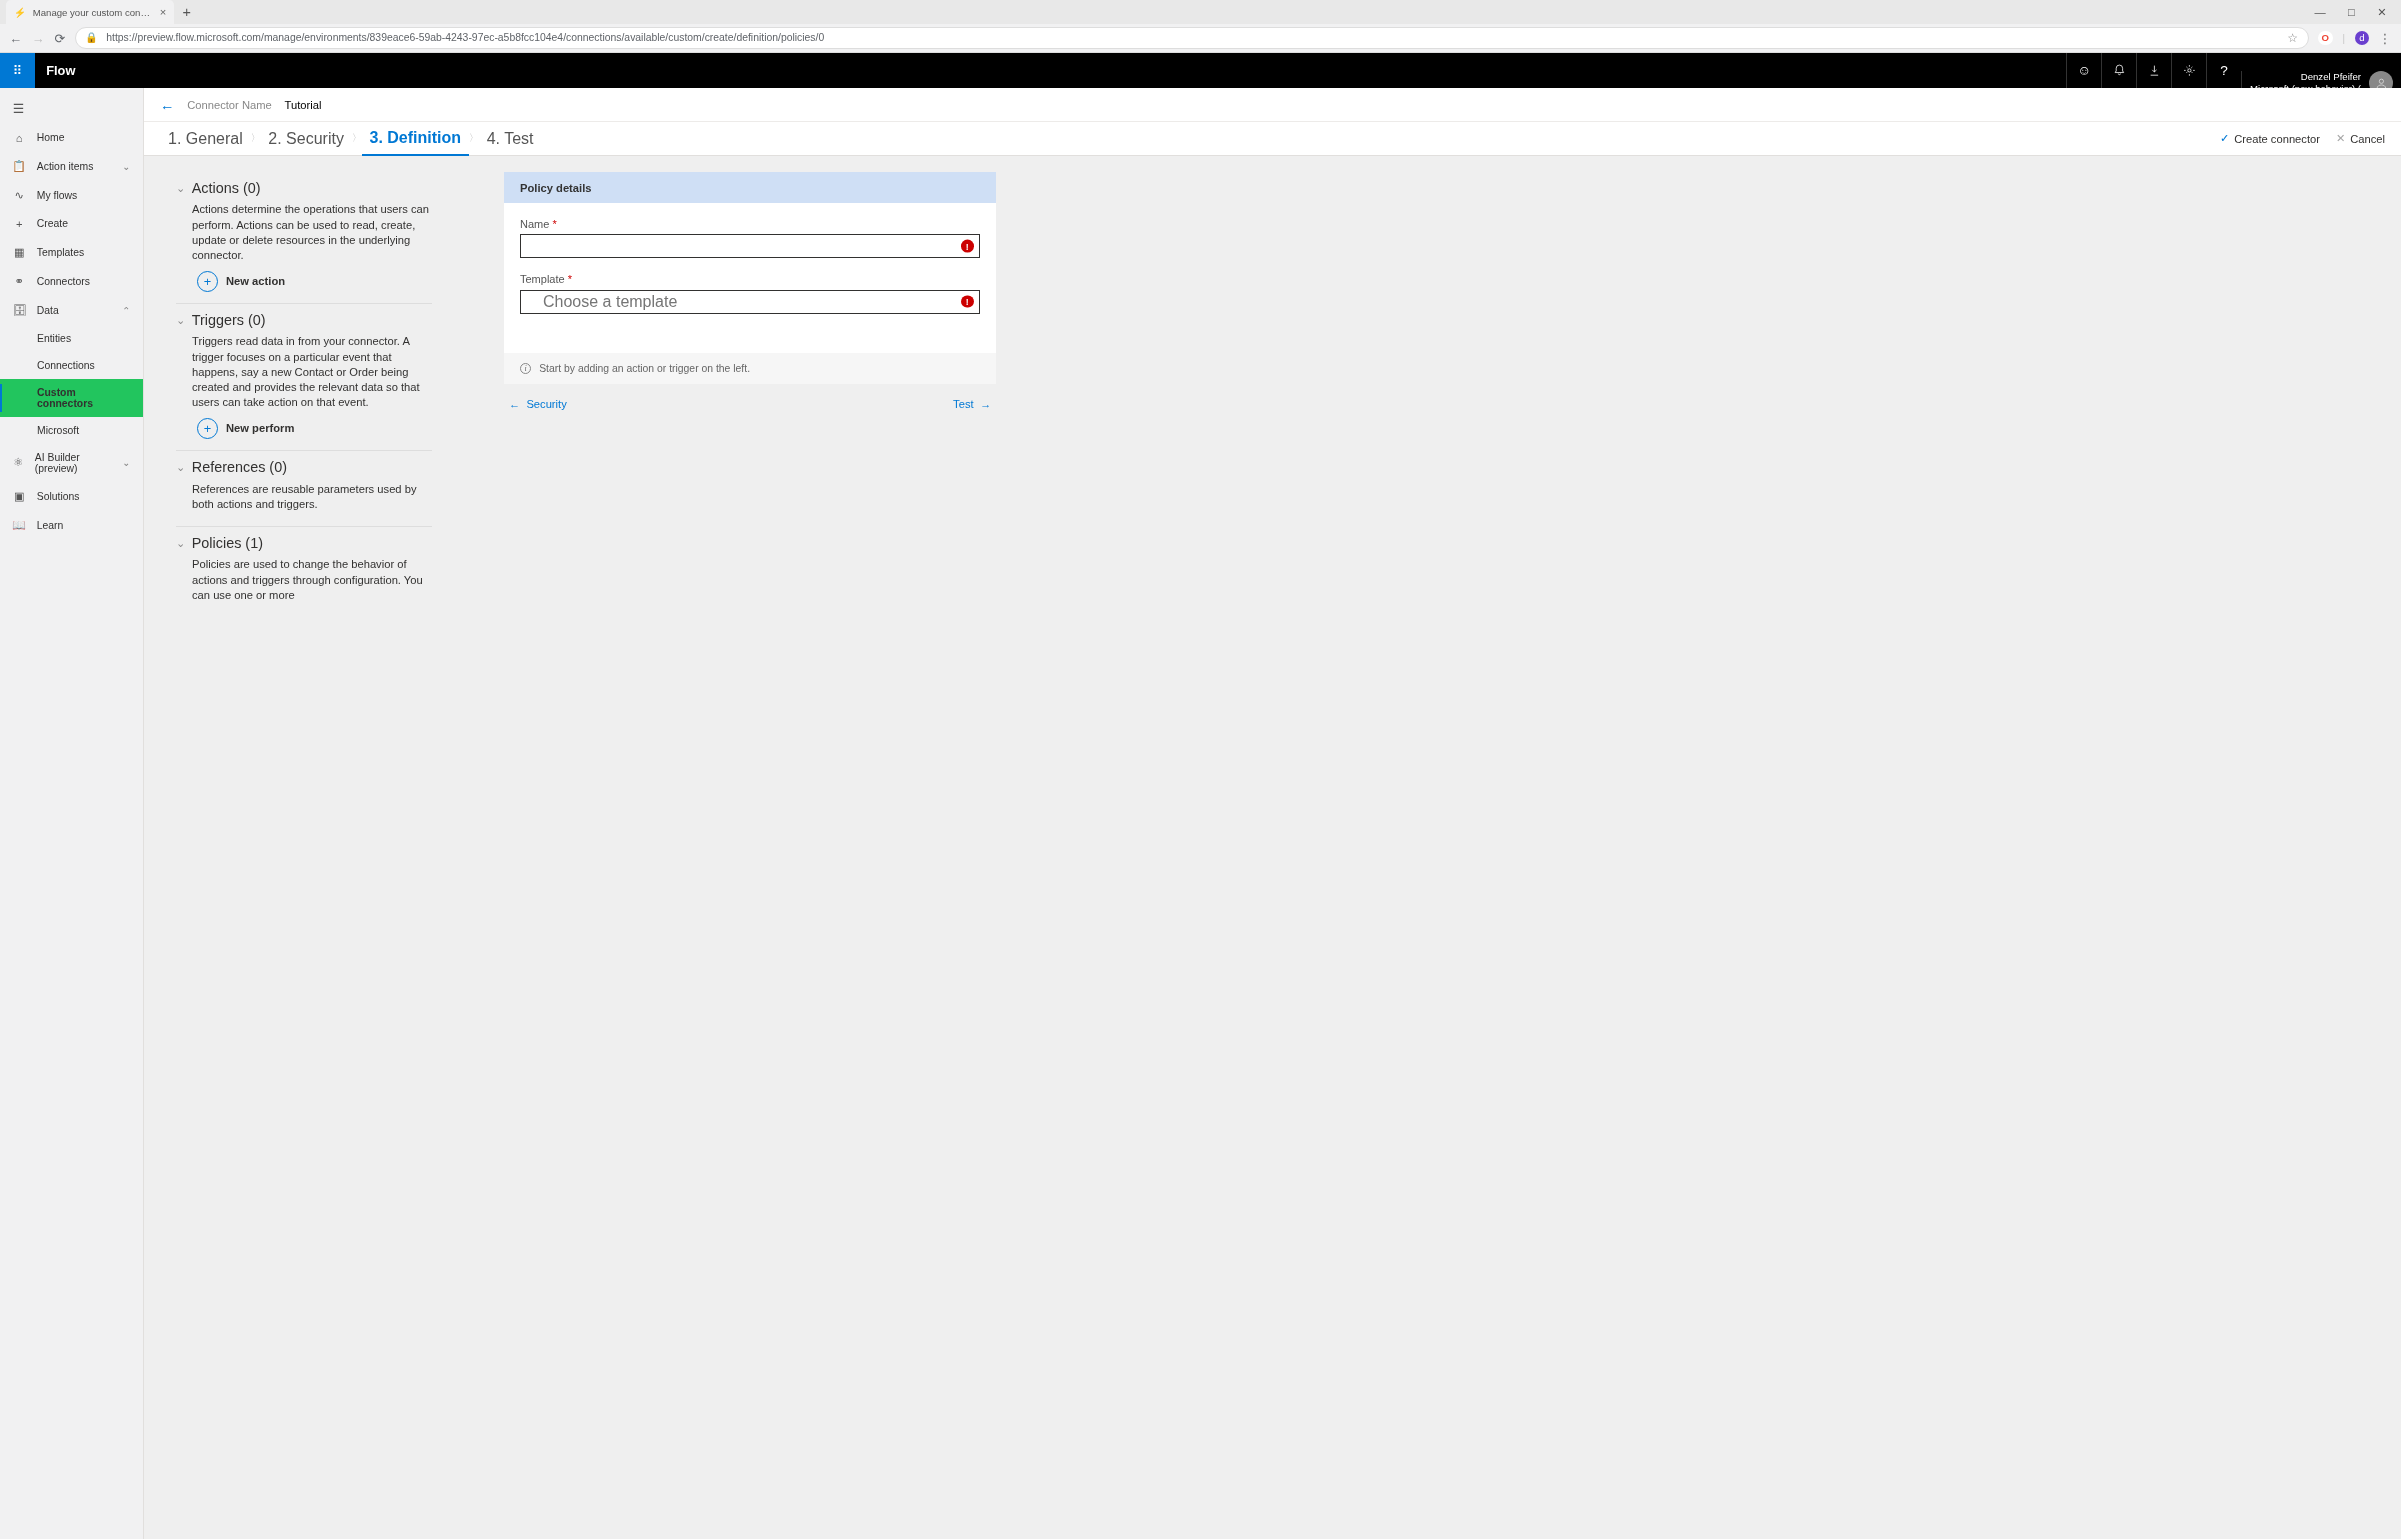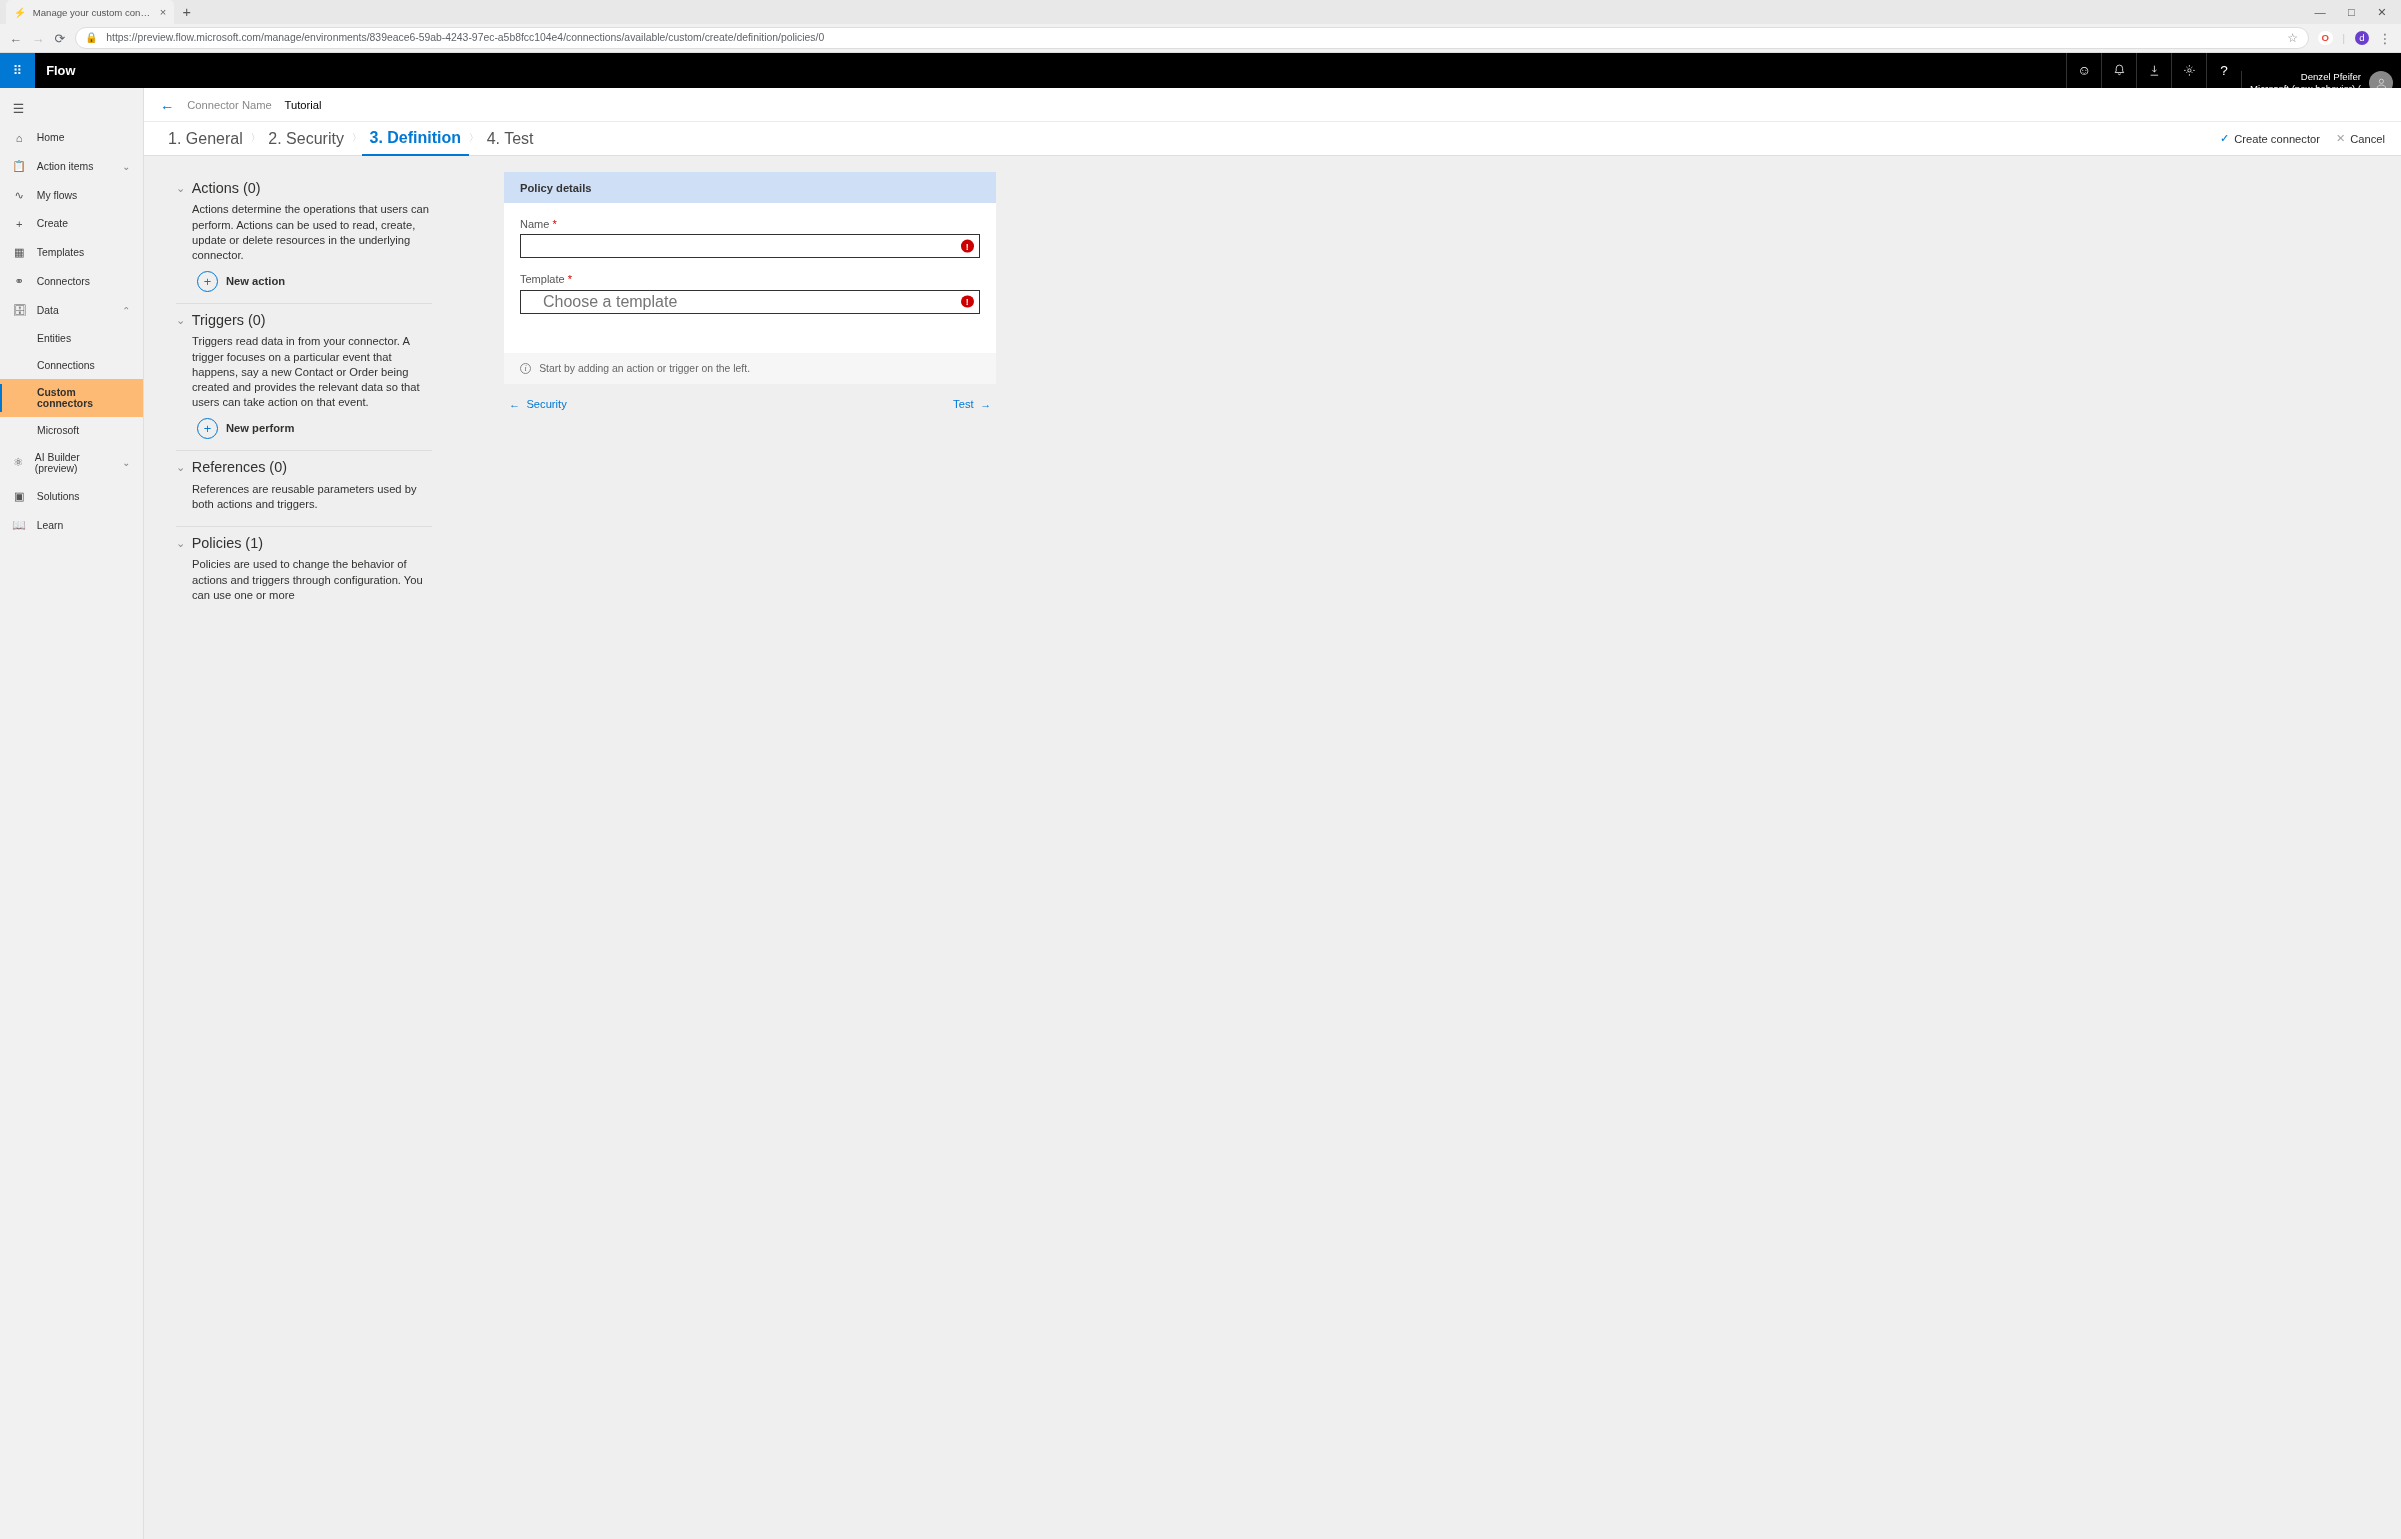--- a/index.html
+++ b/index.html
@@ -34,21 +34,21 @@
 .user-text { text-align: right; font-size: 9.6px; line-height: 1.3; }
 .avatar { width: 24px; height: 24px; border-radius: 50%; background: #888; display: flex; align-items: center; justify-content: center; }
 
 
 .app-body { display: flex; height: calc(100vh - 88px); }
 
 
 .sidebar { width: 144px; background: #f1f1f2; border-right: 0.8px solid #e1dfdd; display: flex; flex-direction: column; padding-top: 4.8px; }
 .hamburger { padding: 8px 12.8px; font-size: 12.8px; color: #555; cursor: pointer; }
 .side-item { display: flex; align-items: center; padding: 8px 12.8px; gap: 11.2px; color: #323130; cursor: pointer; font-size: 10.4px; position: relative; }
-.side-item.active { background: #fdba74; font-weight: 600; justify-content: center; }
+.side-item.active { background: #22c55e; font-weight: 600; justify-content: center; }
 .side-item.active::before { content: ""; position: absolute; left: 0; top: 4.8px; bottom: 4.8px; width: 2.4px; background: #0078d4; }
 .side-icon { width: 12.8px; text-align: center; color: #555; font-size: 11.2px; }
 .side-item.sub { padding-left: 37px; }
 .side-chev { margin-left: auto; color: #888; font-size: 9.6px; }
 
 
 .main { flex: 1; display: flex; flex-direction: column; background: #efefef; overflow: hidden; }
 .conn-header { background: #fff; height: 34px; display: flex; align-items: center; padding: 0 16px; gap: 12.8px; border-bottom: 0.8px solid #edebe9; }
 .back-arrow { color: #0078d4; font-size: 14.4px; cursor: pointer; }
 .conn-label { color: #888; font-size: 11.2px; }

